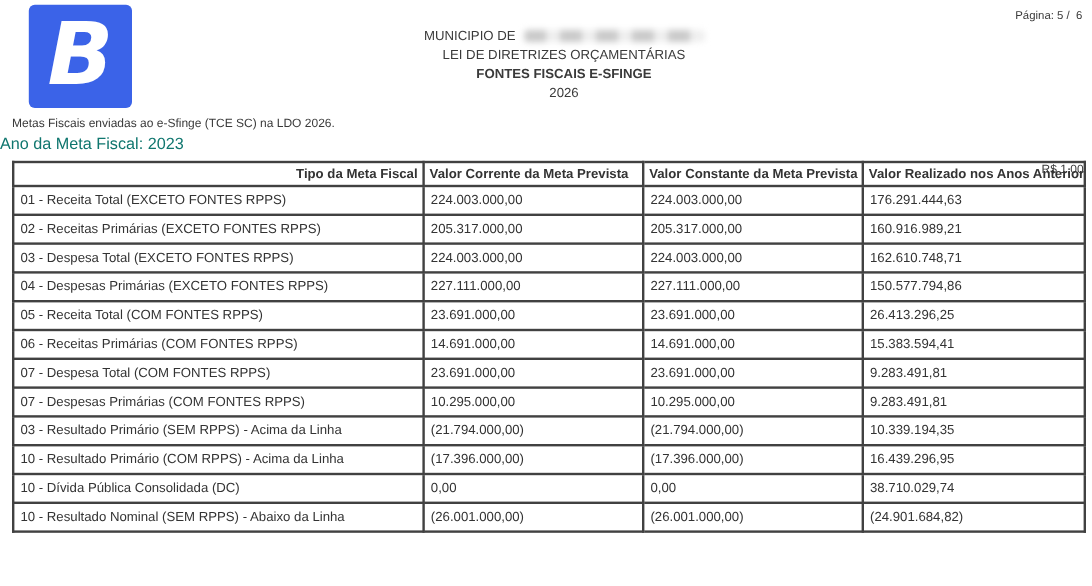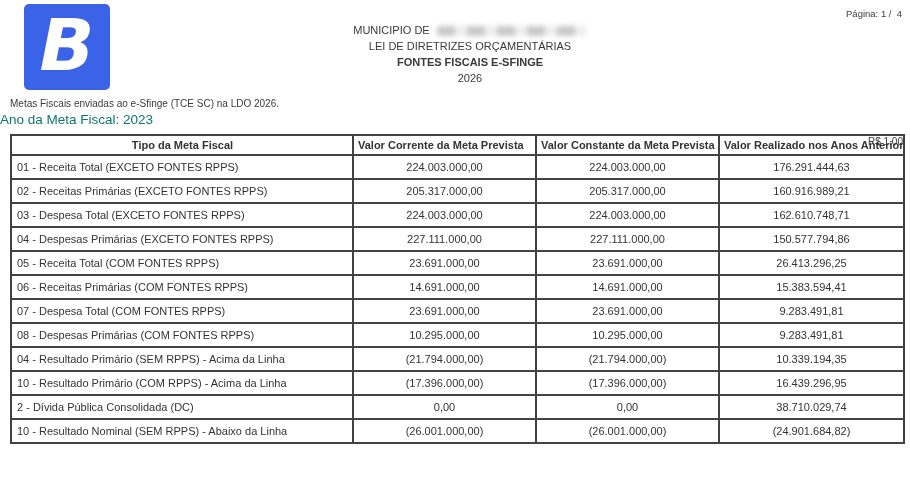--- a/index.html
+++ b/index.html
@@ -75,37 +75,37 @@
     font-size: 11px; color: #333333;
   }
   table.metas th, table.metas td {
     border: 2px solid #414141;
     overflow: hidden; white-space: nowrap;
   }
   table.metas th {
     height: 20px; font-weight: bold; font-size: 11px;
     text-align: left; padding: 2px 4px;
   }
-  table.metas th.c-label { text-align: center; padding-left: 5px; }
+  table.metas th.c-label { text-align: right; padding-left: 5px; }
   table.metas td { height: 24px; padding: 2px 5px; }
   td.c-label { text-align: left; }
-  td.c-num { text-align: center; }
+  td.c-num { text-align: left; }
   col.w-label { width: 342px; }
   col.w-num1  { width: 183px; }
   col.w-num2  { width: 183px; }
   col.w-num3  { width: 185px; }
 </style>
 </head>
 <body>
 
 <div class="logo">
   <span class="logo-letter">B</span>
 </div>
 
-<div class="page-num">Página: 1 /  4</div>
+<div class="page-num">Página: 5 /  6</div>
 
 <div class="doc-header">
   <div class="row1">
     <span>MUNICIPIO DE</span>
     <span class="redacted"></span>
   </div>
   <div>LEI DE DIRETRIZES ORÇAMENTÁRIAS</div>
   <div class="bold">FONTES FISCAIS E-SFINGE</div>
   <div>2026</div>
 </div>
@@ -166,39 +166,39 @@
     <td class="c-num">14.691.000,00</td>
     <td class="c-num">15.383.594,41</td>
   </tr>
       <tr>
     <td class="c-label">07 - Despesa Total (COM FONTES RPPS)</td>
     <td class="c-num">23.691.000,00</td>
     <td class="c-num">23.691.000,00</td>
     <td class="c-num">9.283.491,81</td>
   </tr>
       <tr>
-    <td class="c-label">08 - Despesas Primárias (COM FONTES RPPS)</td>
+    <td class="c-label">07 - Despesas Primárias (COM FONTES RPPS)</td>
     <td class="c-num">10.295.000,00</td>
     <td class="c-num">10.295.000,00</td>
     <td class="c-num">9.283.491,81</td>
   </tr>
       <tr>
-    <td class="c-label">04 - Resultado Primário (SEM RPPS) - Acima da Linha</td>
+    <td class="c-label">03 - Resultado Primário (SEM RPPS) - Acima da Linha</td>
     <td class="c-num">(21.794.000,00)</td>
     <td class="c-num">(21.794.000,00)</td>
     <td class="c-num">10.339.194,35</td>
   </tr>
       <tr>
     <td class="c-label">10 - Resultado Primário (COM RPPS) - Acima da Linha</td>
     <td class="c-num">(17.396.000,00)</td>
     <td class="c-num">(17.396.000,00)</td>
     <td class="c-num">16.439.296,95</td>
   </tr>
       <tr>
-    <td class="c-label">2 - Dívida Pública Consolidada (DC)</td>
+    <td class="c-label">10 - Dívida Pública Consolidada (DC)</td>
     <td class="c-num">0,00</td>
     <td class="c-num">0,00</td>
     <td class="c-num">38.710.029,74</td>
   </tr>
       <tr>
     <td class="c-label">10 - Resultado Nominal (SEM RPPS) - Abaixo da Linha</td>
     <td class="c-num">(26.001.000,00)</td>
     <td class="c-num">(26.001.000,00)</td>
     <td class="c-num">(24.901.684,82)</td>
   </tr>

